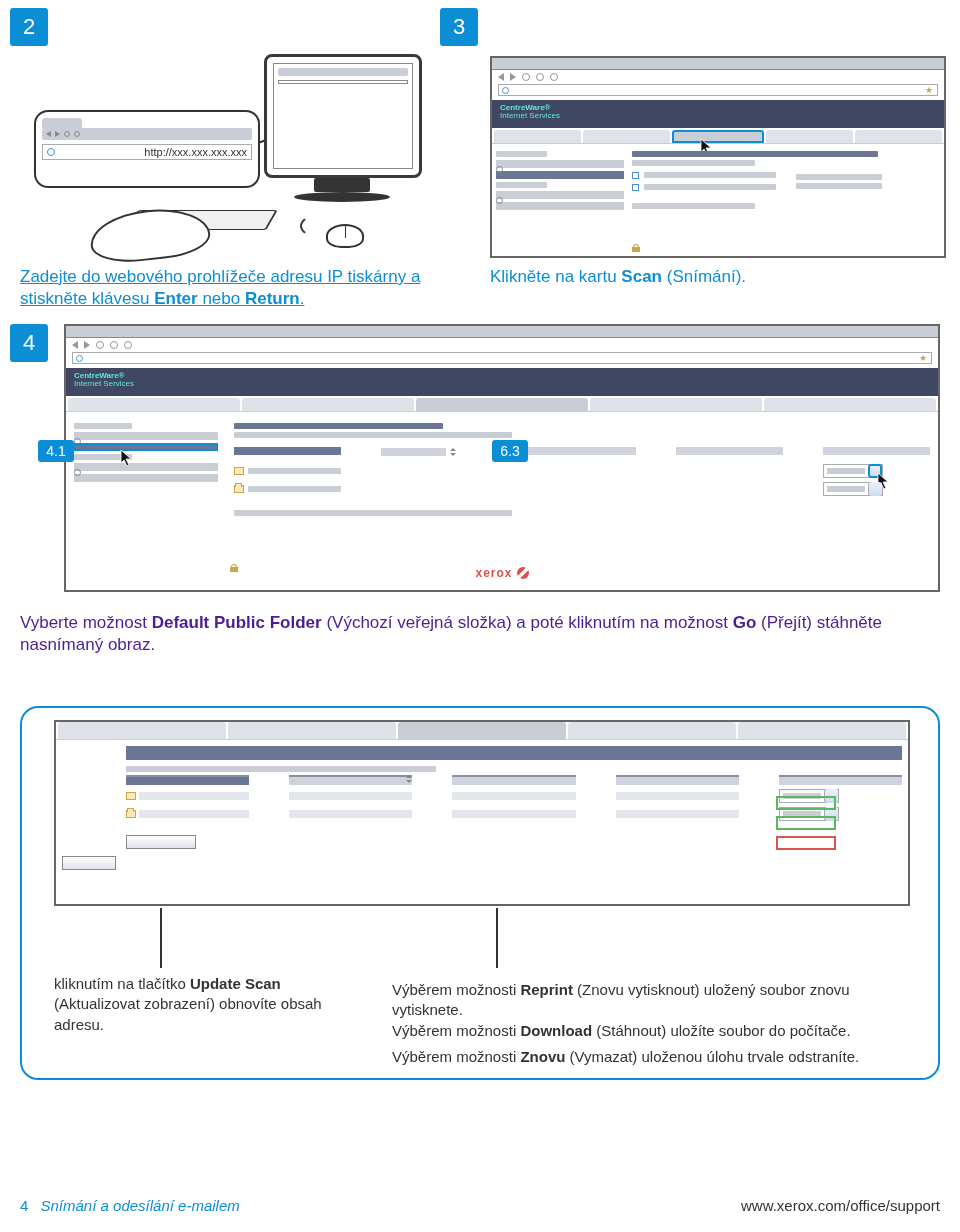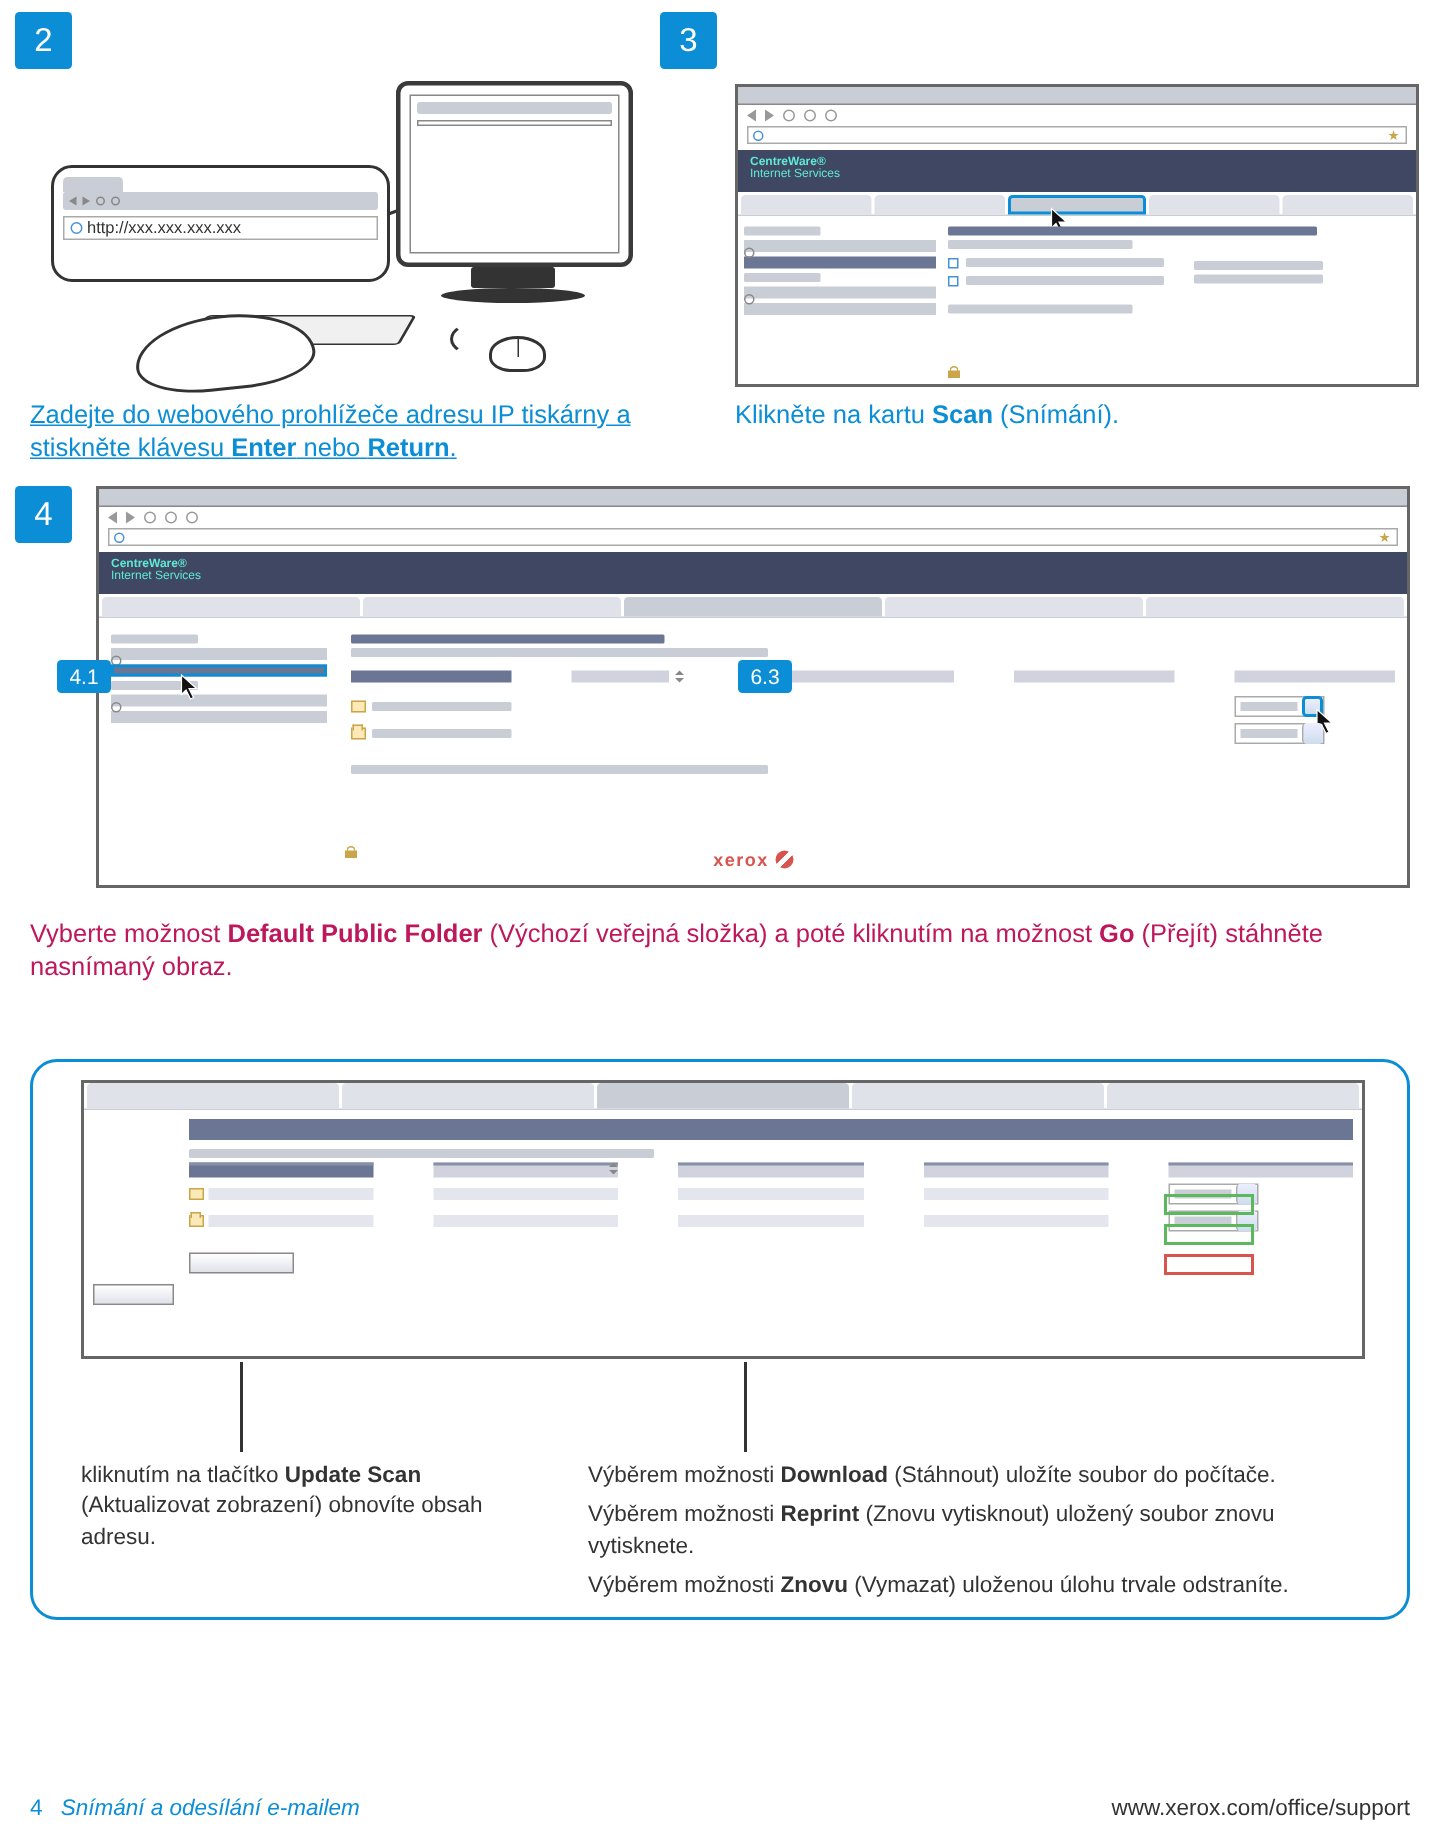--- a/index.html
+++ b/index.html
@@ -46,21 +46,21 @@
     border-radius: 14px;
     background: #fff;
     z-index: 10;
   }
   .bc-tab { width: 40px; height: 10px; background:#c9cdd6; margin: 6px 0 0 6px; border-radius: 3px 3px 0 0; }
   .bc-toolbar { background:#c9cdd6; height:12px; margin:0 6px; border-radius:2px; display:flex; align-items:center; gap:4px; padding:0 4px;}
   .bc-toolbar .arrow { width:0;height:0;border-top:3px solid transparent;border-bottom:3px solid transparent; }
   .bc-toolbar .al { border-left:5px solid #888; }
   .bc-toolbar .ar { border-right:5px solid #888; }
   .bc-toolbar .cir { width:6px;height:6px;border:1px solid #888;border-radius:50%; }
-  .bc-addr { margin:4px 6px; height:16px; border:1px solid #aaa; display:flex; align-items:center; padding:0 4px; font-size:11px; background:#fff;}
+  .bc-addr { margin:4px 6px; height:16px; border:1px solid #aaa; display:flex; align-items:center; padding:0 4px; font-size:11px; background:#fff;justify-content:space-between;}
   .bc-addr .globe { display:inline-block; width:8px; height:8px; border:1px solid #4a90d9; border-radius:50%; margin-right:3px;}
   .leaderline { position:absolute; top:92px; left:224px; width:50px; height:2px; background:#333; transform:rotate(-20deg); transform-origin:left center;}
   
   .monitor {
     position:absolute; left:230px; top:4px; width:158px; height:124px;
     border:3px solid #3a3a3a; border-radius:8px; background:#fff;
     z-index:5;
   }
   .monitor-screen { position:absolute; top:6px; left:6px; right:6px; bottom:6px; background:#fff; border:1px solid #888;}
   .monitor-screen .addrbar { height:8px; background:#c9cdd6; margin:4px 4px; border-radius:2px;}
@@ -135,21 +135,21 @@
 
   .instr {
     position:absolute;
     color:#0c8ed6;
     font-size:17px;
     line-height:1.32;
   }
   .instr b { font-weight:bold; }
   .i2 { left:20px; top:266px; width:420px;text-decoration:underline; }
   .i3 { left:490px; top:266px; width:420px; }
-  .i4 { left:20px; top:612px; width:900px; color:#be185d; }
+  .i4 { left:20px; top:612px; width:900px; color:#4c1d95; }
 
   
   .detail-box {
     position:absolute;
     left:20px; top:706px;
     width:920px; height:374px;
     border:2px solid #0c8ed6;
     border-radius:18px;
   }
   .detail-window {
@@ -492,22 +492,22 @@
         <div class="btnbox"></div>
       </div>
     </div>
   </div>
   <div class="leader leader1"></div>
   <div class="leader leader2"></div>
   <div class="detail-text dt1">
     <span>kliknutím na tlačítko </span><b>Update Scan</b><span> (Aktualizovat zobrazení) obnovíte obsah adresu.</span>
   </div>
   <div class="detail-text dt2">
+    <div style="margin-top:6px;"><span>Výběrem možnosti </span><b>Reprint</b><span> (Znovu vytisknout) uložený soubor znovu vytisknete.</span></div>
     <div><span>Výběrem možnosti </span><b>Download</b><span> (Stáhnout) uložíte soubor do počítače.</span></div>
-    <div style="margin-top:6px;"><span>Výběrem možnosti </span><b>Reprint</b><span> (Znovu vytisknout) uložený soubor znovu vytisknete.</span></div>
     <div style="margin-top:6px;"><span>Výběrem možnosti </span><b>Znovu</b><span> (Vymazat) uloženou úlohu trvale odstraníte.</span></div>
   </div>
 </div>
 
 <div class="footer">
   <div class="fl">
     <span class="pg">4</span>
     <span>Snímání a odesílání e-mailem</span>
   </div>
   <div class="fr">www.xerox.com/office/support</div>

